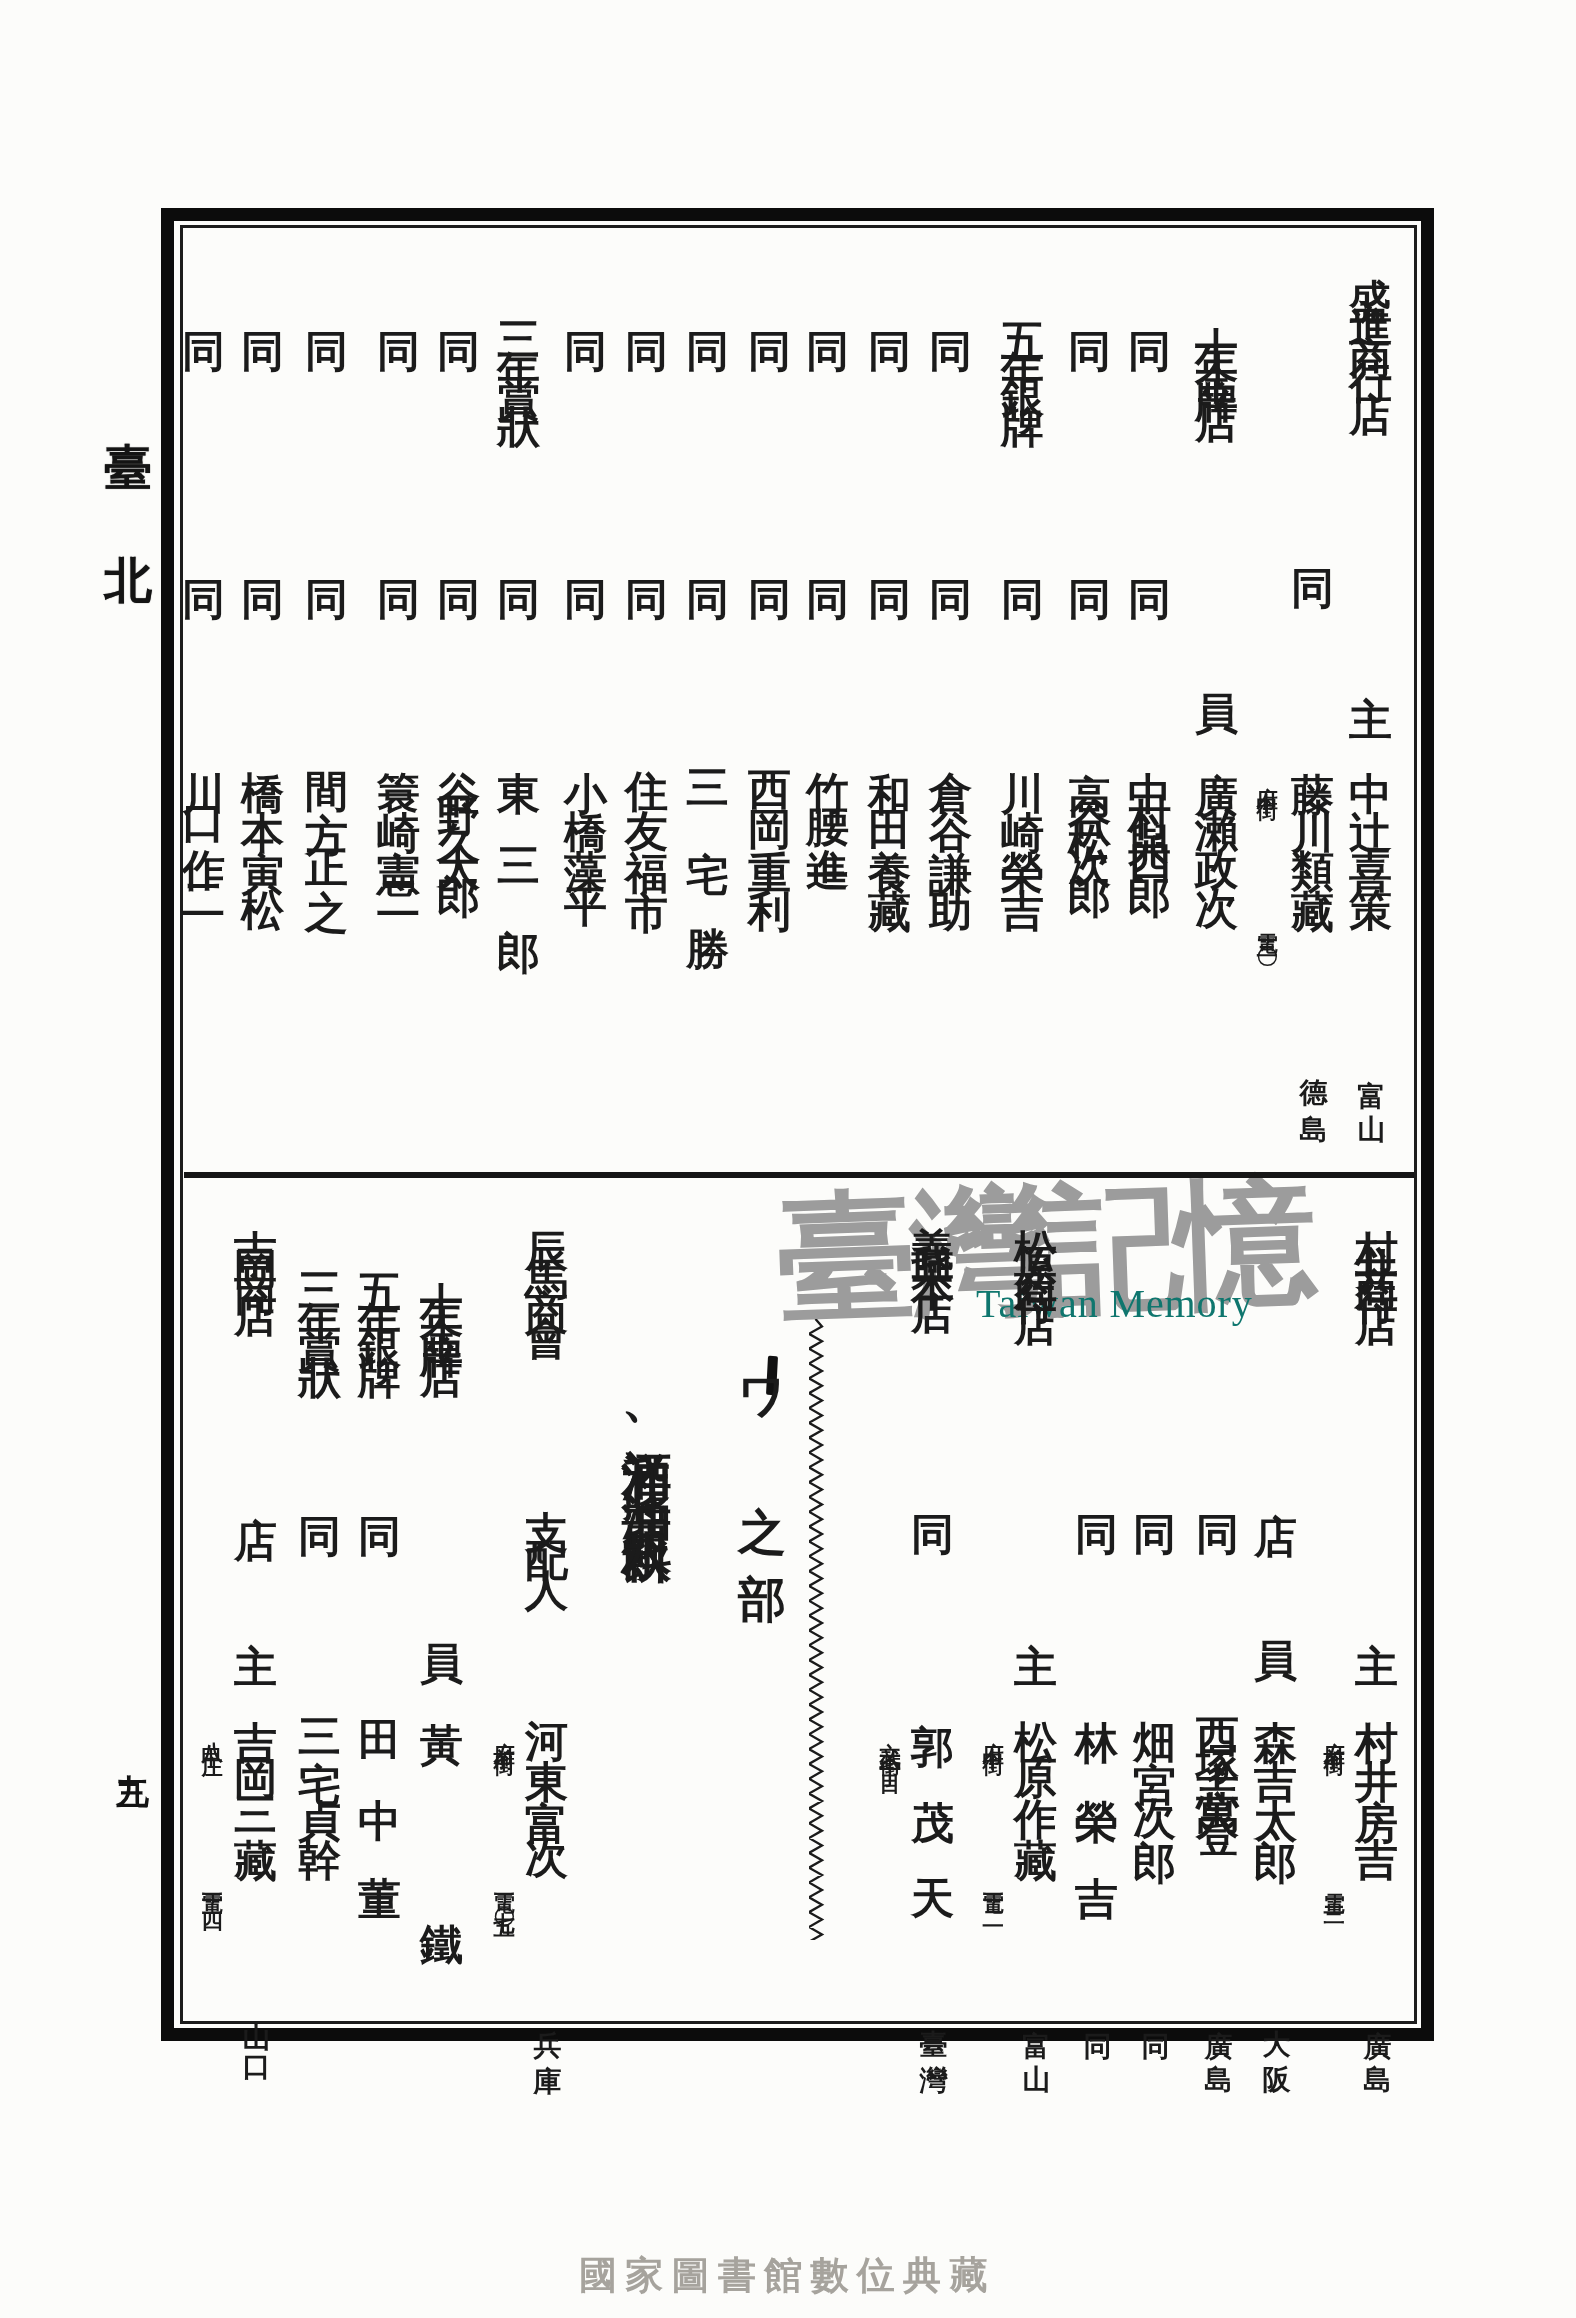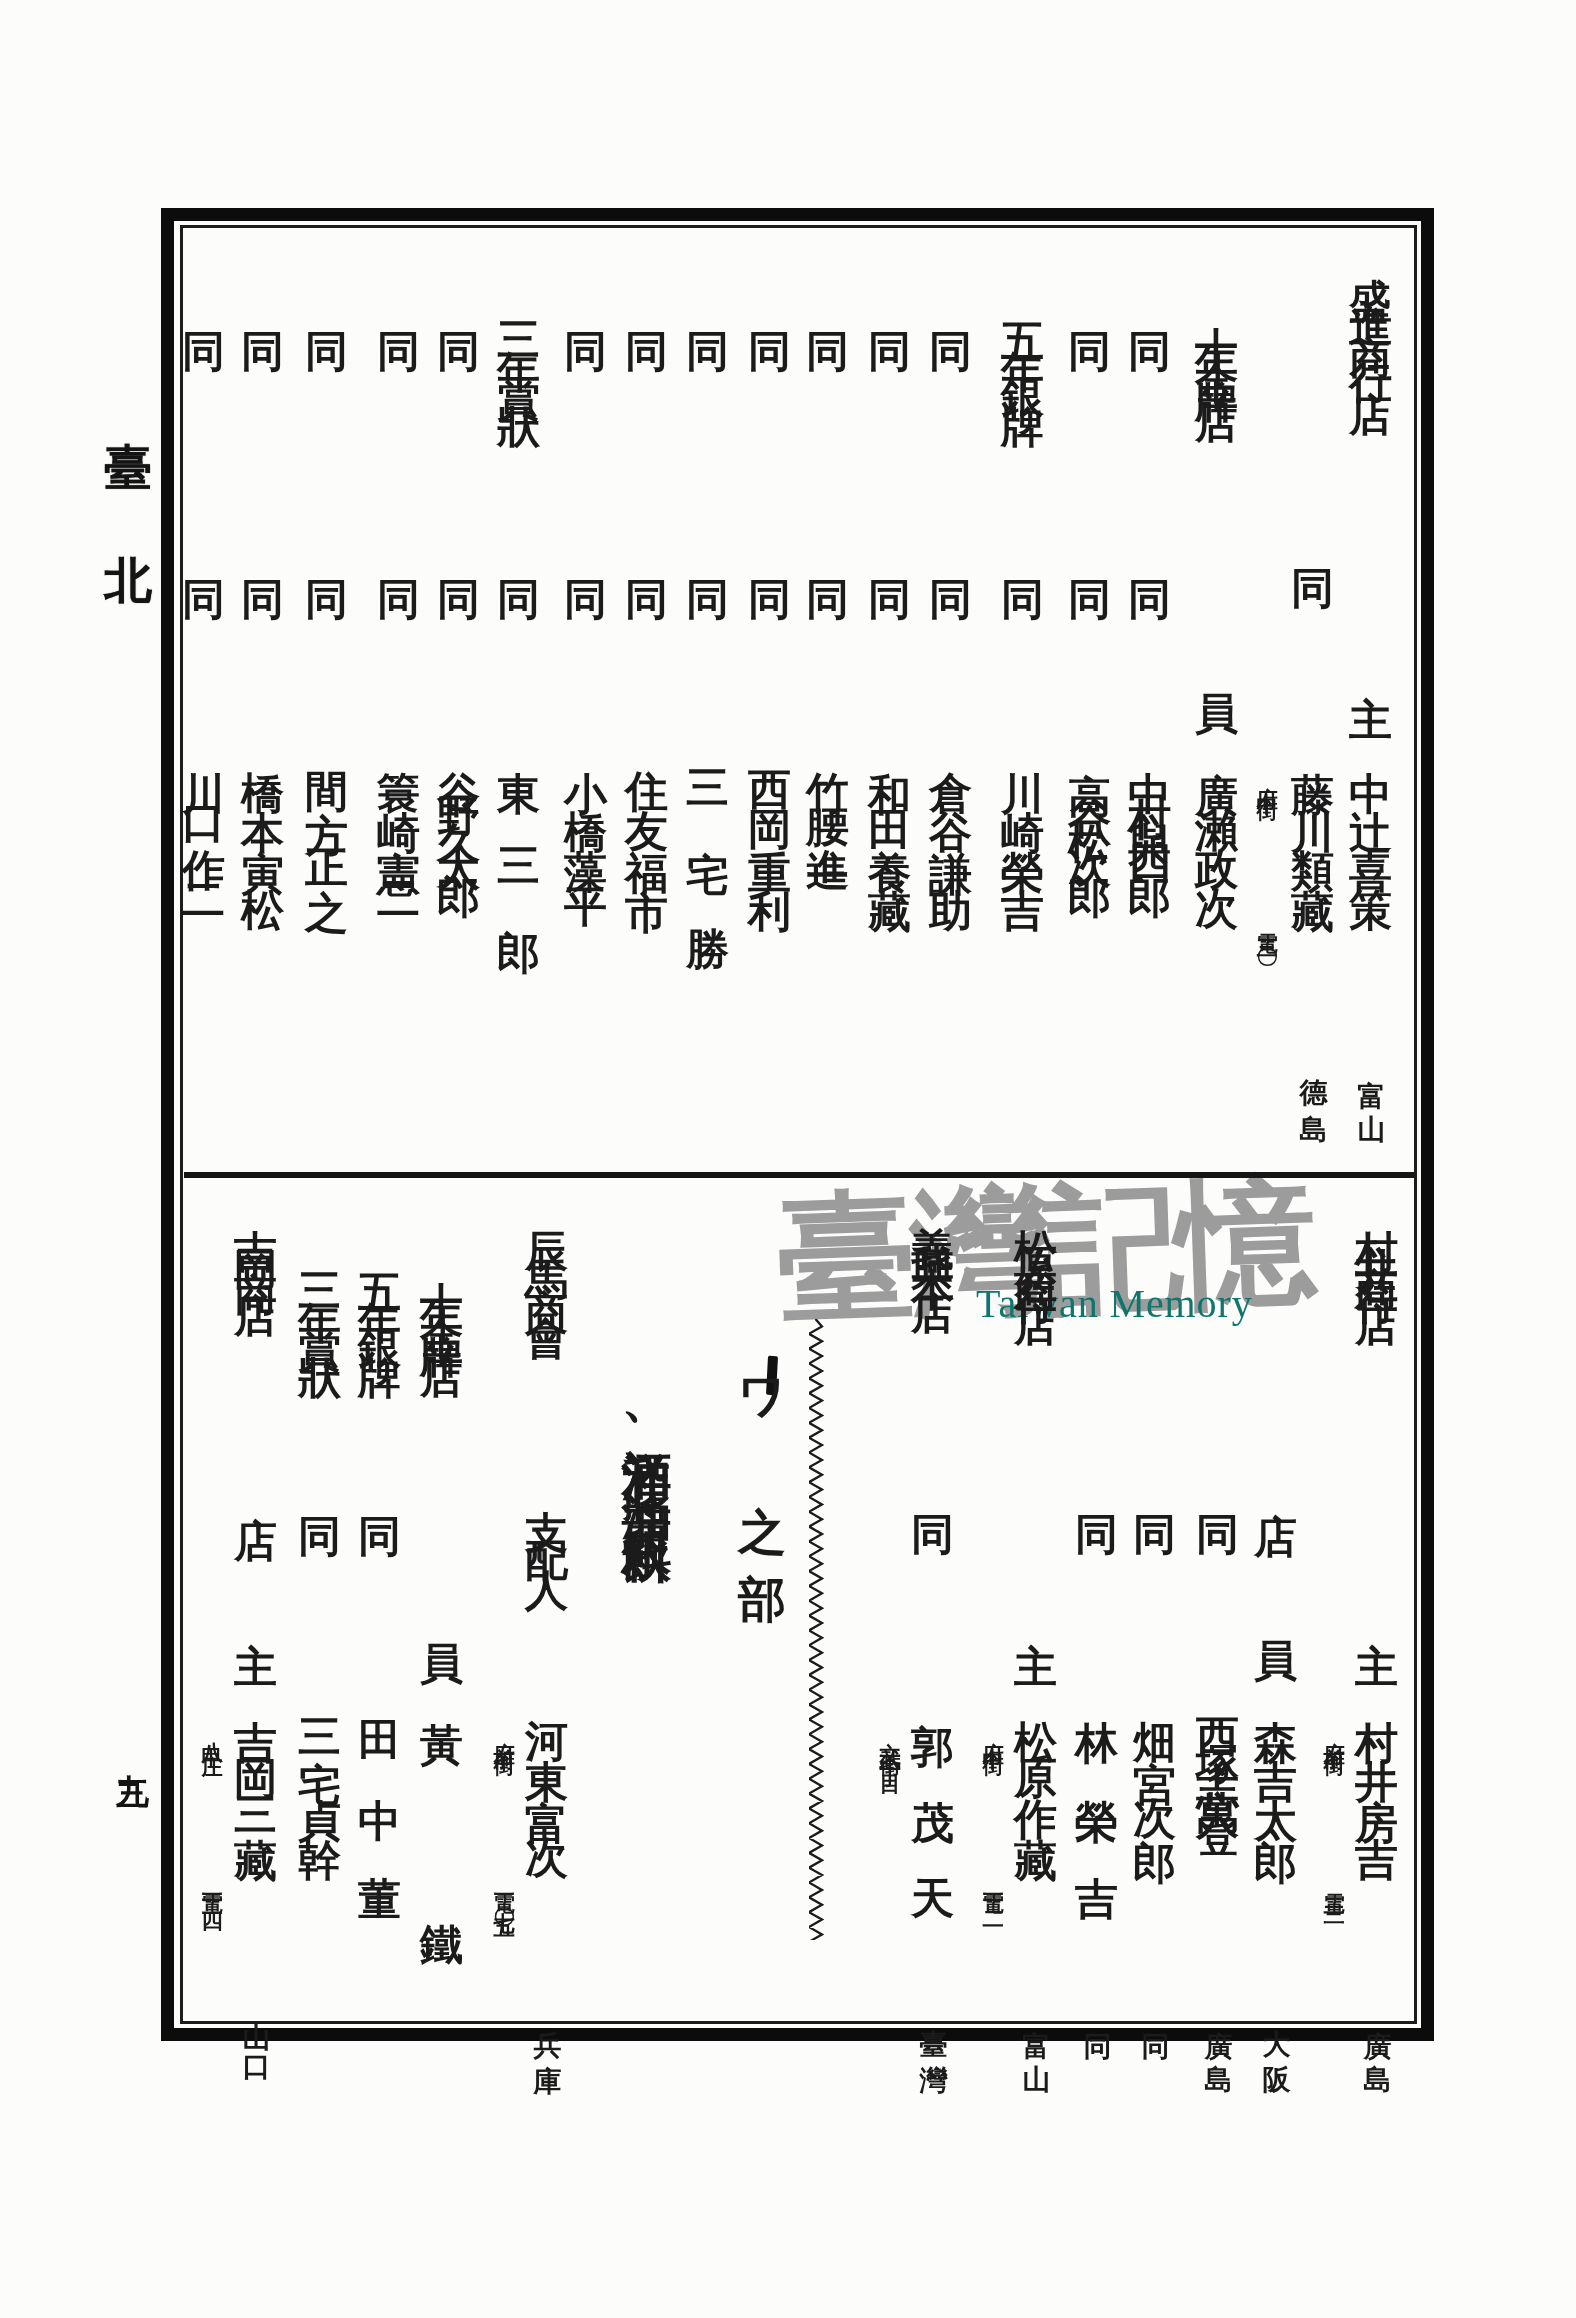--- a/index.html
+++ b/index.html
@@ -249,14 +249,15 @@
         <div class="seg t4c" style="left: 256px; top: 1195px;">吉岡商店</div>
         <div class="seg one" style="left: 256px; top: 1481px;">店</div>
         <div class="seg one" style="left: 256px; top: 1607px;">主</div>
         <div class="seg n4" style="left: 256px; top: 1686px;">吉岡三藏</div>
         <div class="seg place" style="left: 256px; top: 2000px;">山口</div>
         <div class="seg note" style="left: 211px; top: 1725px;">八甲庄</div>
         <div class="seg note" style="left: 211px; top: 1876px;">電一一四一</div>
       </div>
     </div>
 
+  <div class="caption" style="color: rgb(166, 163, 157);">國家圖書館數位典藏</div>
 </div>
 
 
 </body></html>

